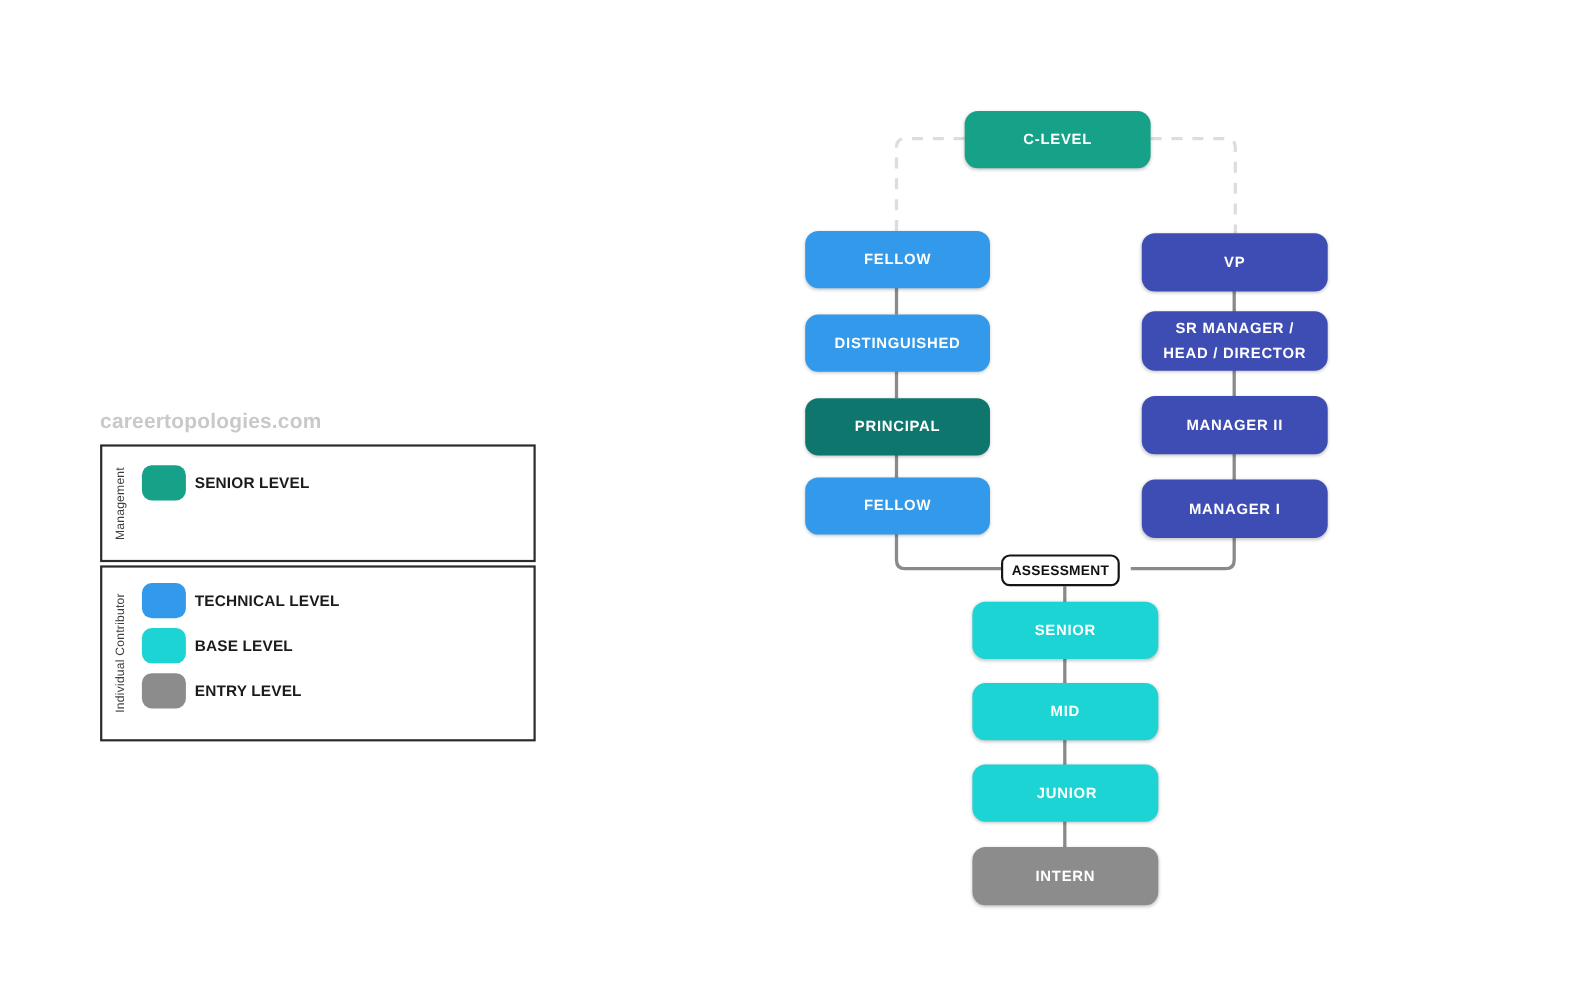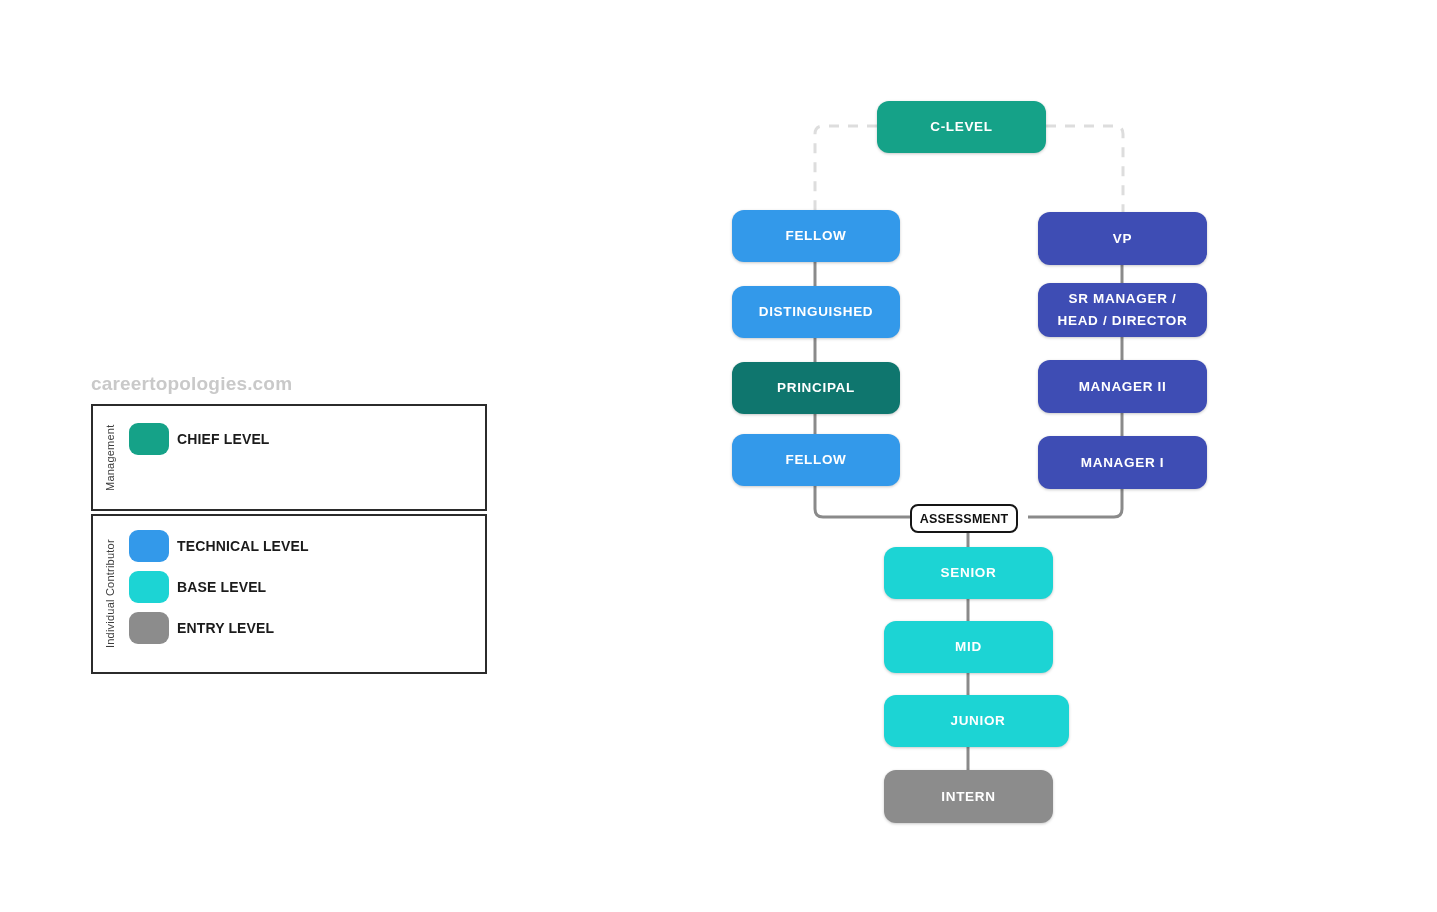--- a/index.html
+++ b/index.html
@@ -118,21 +118,21 @@
   .node.fellow        { left: 732px;  top: 210px; width: 168px; height: 52px; }
   .node.distinguished { left: 732px;  top: 286px; width: 168px; height: 52px; }
   .node.principal     { left: 732px;  top: 362px; width: 168px; height: 52px; }
   .node.staff         { left: 732px;  top: 434px; width: 168px; height: 52px; }
   .node.vp            { left: 1038px; top: 212px; width: 169px; height: 53px; }
   .node.sr-manager    { left: 1038px; top: 283px; width: 169px; height: 54px; }
   .node.manager-ii    { left: 1038px; top: 360px; width: 169px; height: 53px; }
   .node.manager-i     { left: 1038px; top: 436px; width: 169px; height: 53px; }
   .node.senior        { left: 884px;  top: 547px; width: 169px; height: 52px; }
   .node.mid           { left: 884px;  top: 621px; width: 169px; height: 52px; }
-  .node.junior        { left: 884px;  top: 695px; width: 185px; height: 52px; padding-left: 13px; }
+  .node.junior        { left: 884px;  top: 695px; width: 169px; height: 52px; padding-left: 13px; }
   .node.intern        { left: 884px;  top: 770px; width: 169px; height: 53px; }
 
   .assessment {
     position: absolute;
     left: 910px;
     top: 504px;
     width: 108px;
     height: 29px;
     box-sizing: border-box;
     background: #ffffff;
@@ -151,21 +151,21 @@
 <body>
 
 <div class="canvas">
 
   <div class="watermark">careertopologies.com</div>
 
   <div class="legend-box management">
     <div class="legend-rotated">Management</div>
     <div class="legend-item" style="top:17px">
       <span class="legend-swatch" style="background: rgb(21, 162, 136);"></span>
-      <span class="legend-label">CHIEF LEVEL</span>
+      <span class="legend-label">SENIOR LEVEL</span>
     </div>
   </div>
 
   <div class="legend-box ic">
     <div class="legend-rotated">Individual Contributor</div>
     <div class="legend-item" style="top:14px">
       <span class="legend-swatch" style="background: rgb(51, 153, 234);"></span>
       <span class="legend-label">TECHNICAL LEVEL</span>
     </div>
     <div class="legend-item" style="top:55px">

